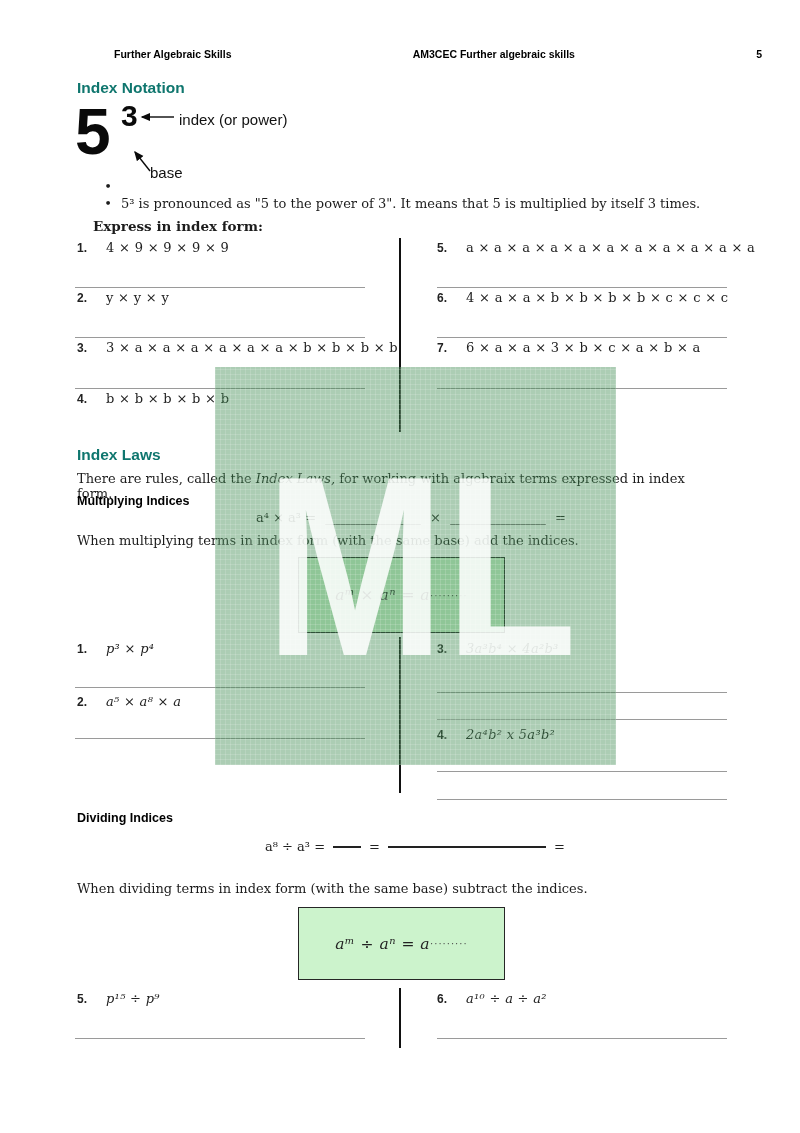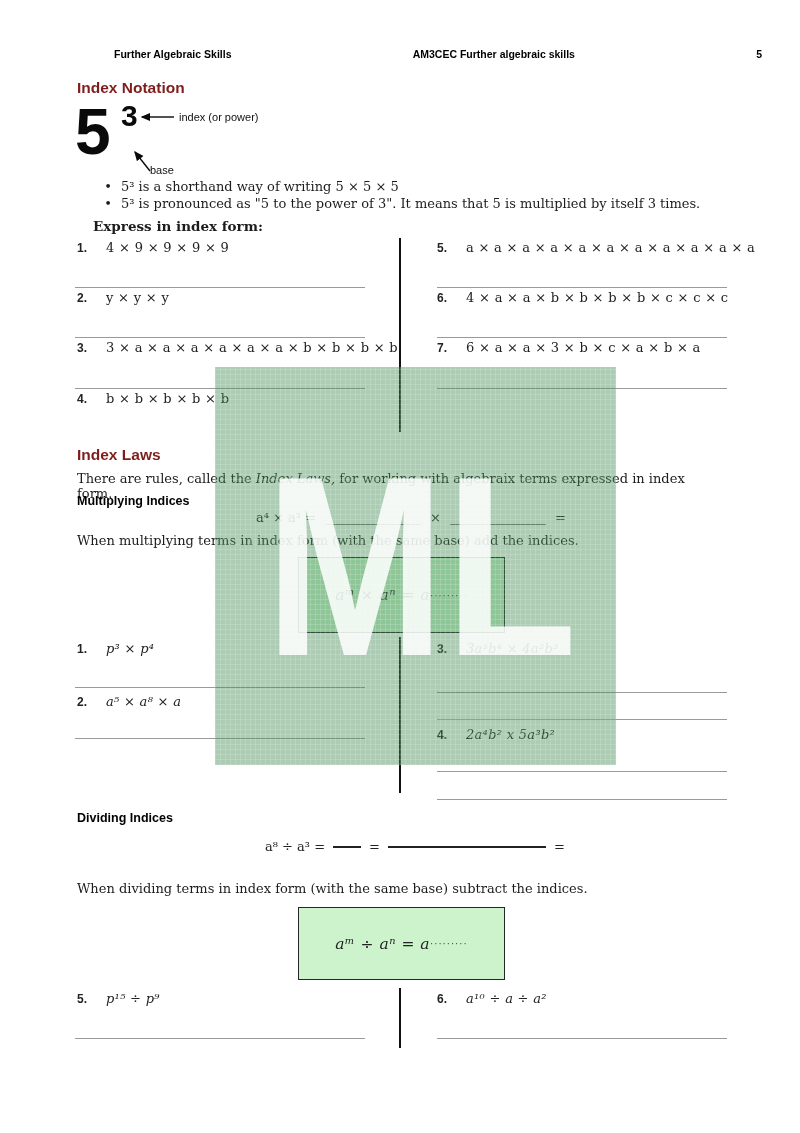--- a/index.html
+++ b/index.html
@@ -7,28 +7,28 @@
     position:relative; width:800px; height:1133px; background:#ffffff;
     margin:0 auto; overflow:hidden;
     font-family:"DejaVu Serif", serif; color:#1c1c1c;
   }
   .abs{position:absolute;}
   
   .hdr{left:77px; top:48px; width:648px; display:flex; justify-content:space-between;
        font-family:"Liberation Sans", sans-serif; font-weight:bold; font-size:10.5px; color:#000;padding-left:37px;}
   .hdr .c{text-align:left;}
   
-  .h1{font-family:"Liberation Sans", sans-serif; font-weight:bold; font-size:15.5px; color:#7f1d1d;}
+  .h1{font-family:"Liberation Sans", sans-serif; font-weight:bold; font-size:15.5px; color:#0f766e;}
   .h2{font-family:"Liberation Sans", sans-serif; font-weight:bold; font-size:12.5px; color:#000;}
   
   .big5{left:75px; top:100px; font-family:"Liberation Sans", sans-serif; font-weight:bold;
         font-size:64px; line-height:1; color:#0a0a0a;}
   .big3{left:121px; top:101px; font-family:"Liberation Sans", sans-serif; font-weight:bold;
         font-size:30px; line-height:1; color:#0a0a0a;}
-  .figlabel{font-family:"Liberation Sans", sans-serif; font-size:11px; color:#111;}
+  .figlabel{font-family:"Liberation Sans", sans-serif; font-size:15px; color:#111;}
   
   .bullets{left:95px; top:178px; width:620px; font-size:13px; line-height:17px;}
   .bullets .li{display:flex;}
   .bullets .dot{width:26px; text-align:center; flex:0 0 26px;}
   .boldserif{font-weight:bold; font-size:13.5px;}
   
   .qrow{position:absolute; display:flex; font-size:13px; color:#222;}
   .qnum{font-family:"Liberation Sans", sans-serif; font-weight:bold; font-size:12px; width:29px; flex:0 0 29px; padding-top:1px;}
   .qexpr{letter-spacing:0.3px;}
   .ital .qexpr{font-style:italic;}
@@ -75,21 +75,20 @@
     </defs>
     <path d="M 104 19 L 72 19" stroke="#0a0a0a" stroke-width="1.4" marker-end="url(#ah)"></path>
     <path d="M 80 73 L 65 54" stroke="#0a0a0a" stroke-width="1.4" marker-end="url(#ah)"></path>
   </svg>
   <span class="abs figlabel" style="left:179px; top:111px;">index (or power)</span>
   <span class="abs figlabel" style="left:150px; top:164px;">base</span>
 
   <div class="abs bullets">
     <div class="li">
       <span class="dot">•</span>
-      <span>5³ is a shorthand way of writing 5 × 5 × 5</span>
     </div>
     <div class="li">
       <span class="dot">•</span>
       <span>5³ is pronounced as "5 to the power of 3".  It means that 5 is multiplied by itself 3 times.</span>
     </div>
   </div>
 
   <div class="abs boldserif" style="left:77px; top:218px;margin-left:16px;">Express in index form:</div>
 
   <div class="qrow" style="left:77px; top:240px;">

